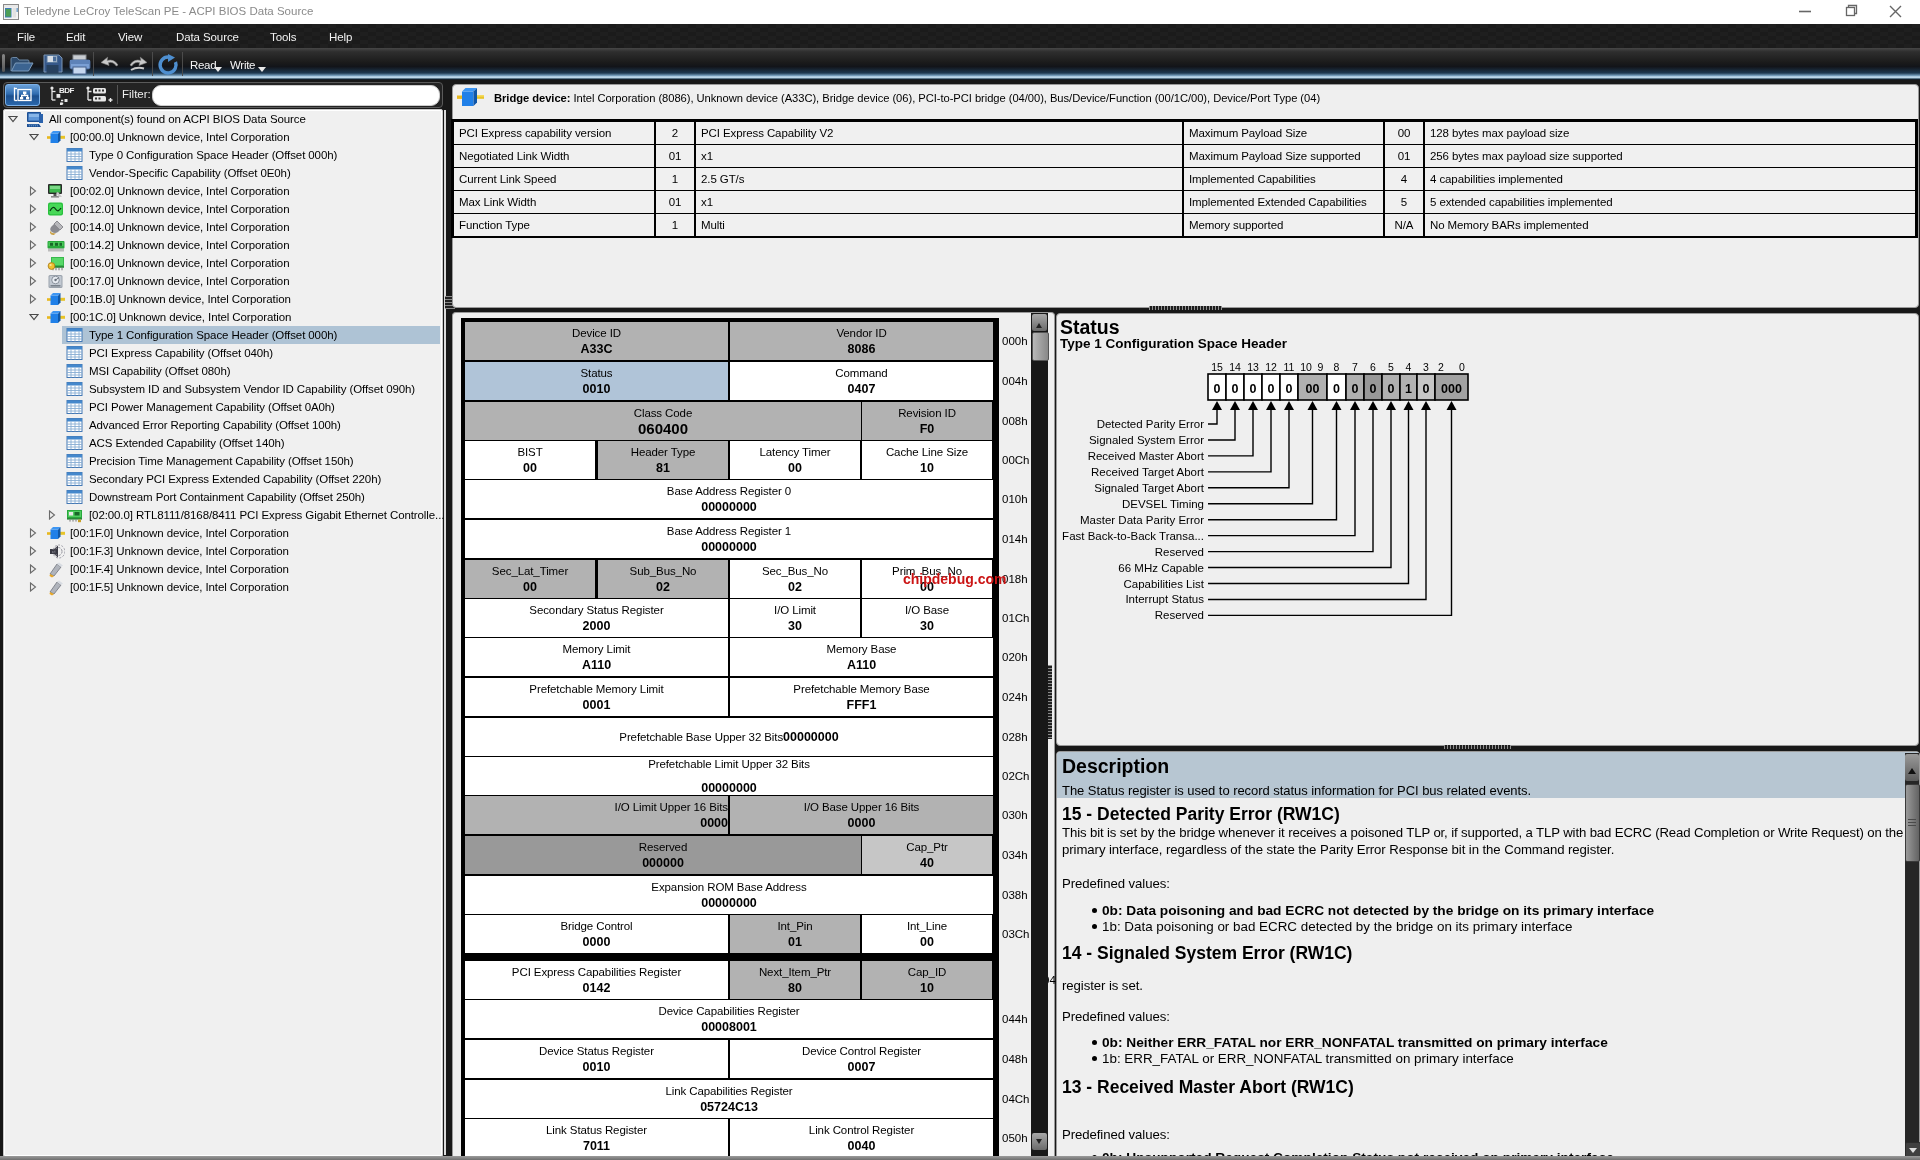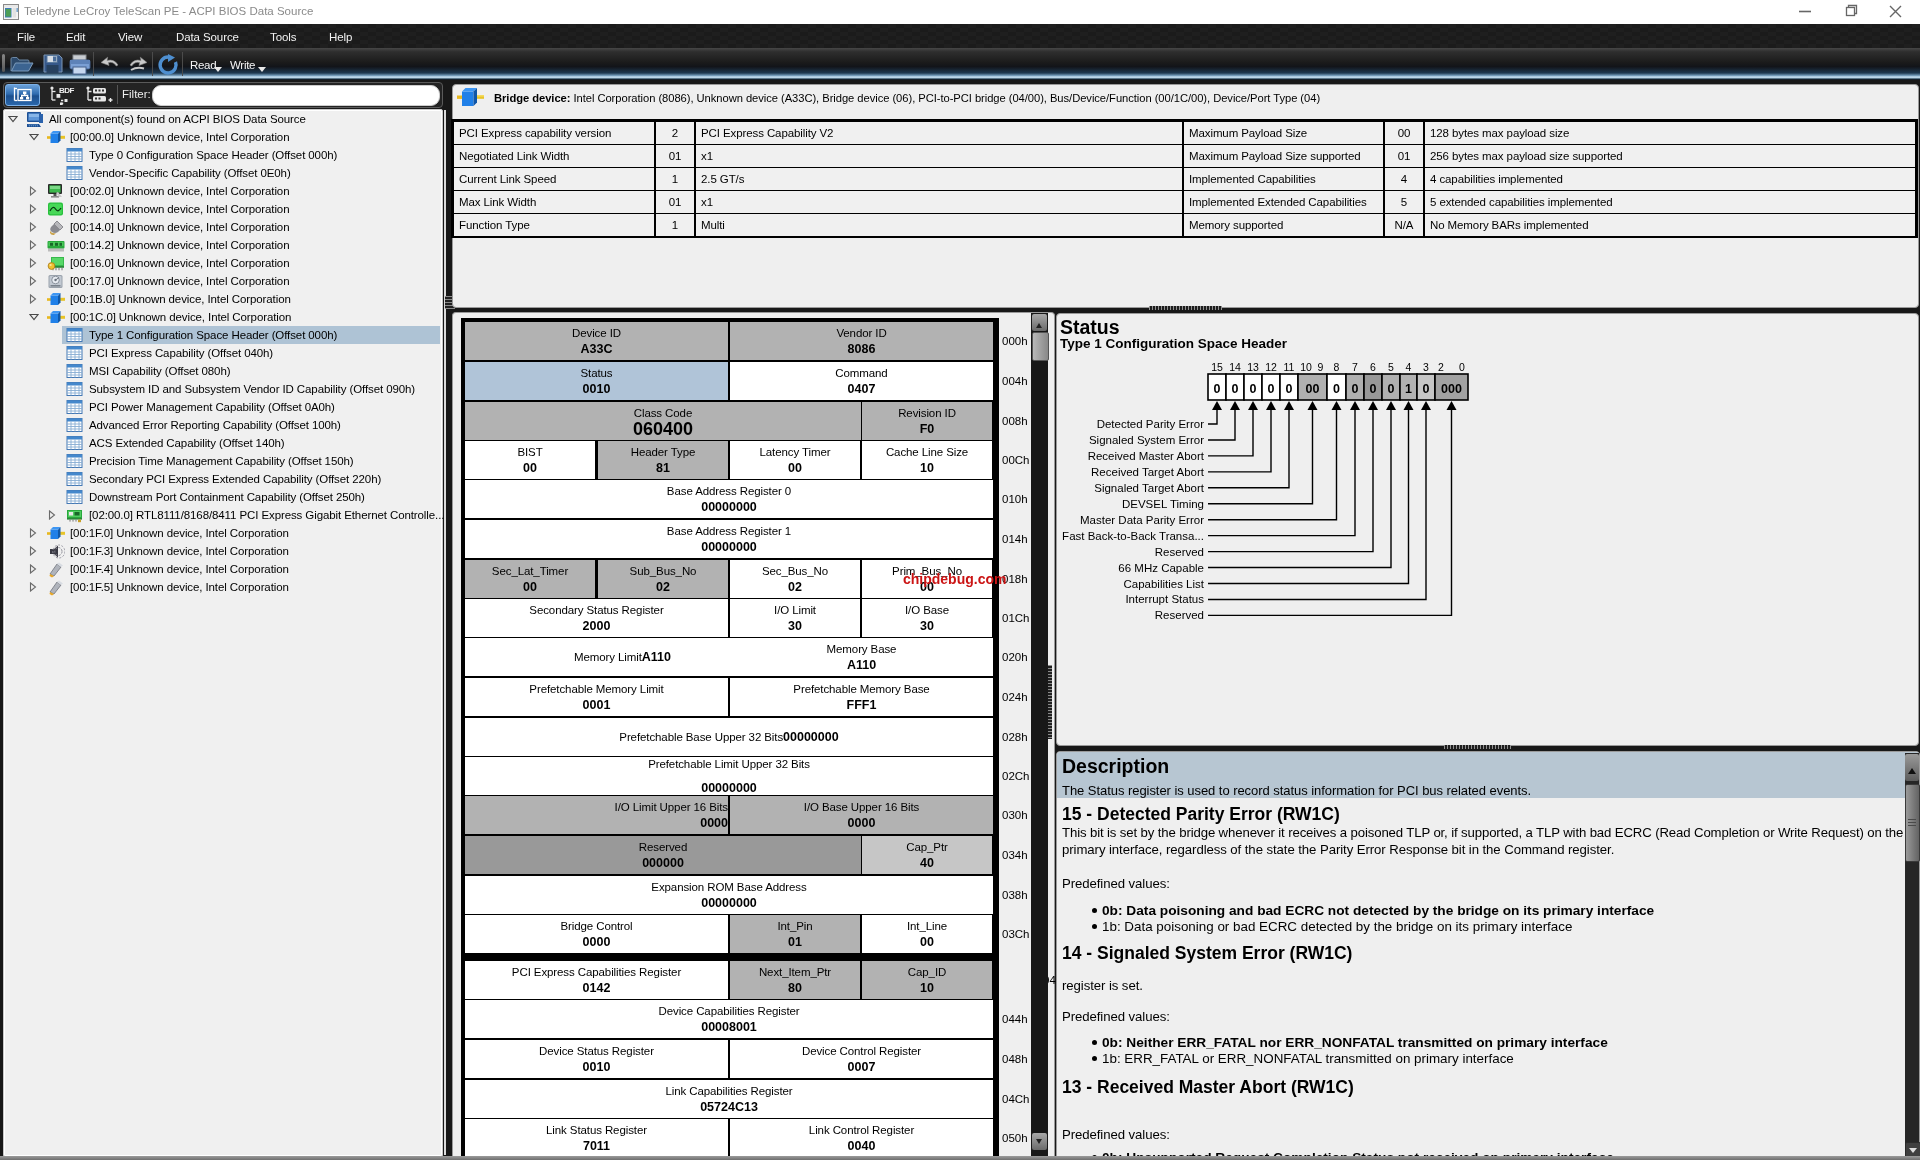--- a/index.html
+++ b/index.html
@@ -421,21 +421,21 @@
 <div class="abs" style="left:465px;top:362px;width:263px;height:38px;background:#b0c4d8;display:flex;flex-direction:column;align-items:center;justify-content:center;font-size:11.5px;letter-spacing:-0.1px;color:#000;line-height:16px;">
     <div style="white-space:nowrap">Status</div>
     <div style="font-weight:bold;font-size:12.5px;letter-spacing:0;white-space:nowrap">0010</div>
   </div>
 <div class="abs" style="left:730px;top:362px;width:263px;height:38px;background:#ffffff;display:flex;flex-direction:column;align-items:center;justify-content:center;font-size:11.5px;letter-spacing:-0.1px;color:#000;line-height:16px;">
     <div style="white-space:nowrap">Command</div>
     <div style="font-weight:bold;font-size:12.5px;letter-spacing:0;white-space:nowrap">0407</div>
   </div>
 <div class="abs" style="left:465px;top:402px;width:396px;height:38px;background:#b2b2b2;display:flex;flex-direction:column;align-items:center;justify-content:center;font-size:11.5px;letter-spacing:-0.1px;color:#000;line-height:16px;">
     <div style="white-space:nowrap">Class Code</div>
-    <div style="font-weight:bold;font-size:18px;letter-spacing:0;white-space:nowrap">060400</div>
+    <div style="font-weight:bold;font-size:15px;letter-spacing:0;white-space:nowrap">060400</div>
   </div>
 <div class="abs" style="left:862px;top:402px;width:130px;height:38px;background:#b2b2b2;display:flex;flex-direction:column;align-items:center;justify-content:center;font-size:11.5px;letter-spacing:-0.1px;color:#000;line-height:16px;">
     <div style="white-space:nowrap">Revision ID</div>
     <div style="font-weight:bold;font-size:12.5px;letter-spacing:0;white-space:nowrap">F0</div>
   </div>
 <div class="abs" style="left:465px;top:441px;width:130px;height:38px;background:#ffffff;display:flex;flex-direction:column;align-items:center;justify-content:center;font-size:11.5px;letter-spacing:-0.1px;color:#000;line-height:16px;">
     <div style="white-space:nowrap">BIST</div>
     <div style="font-weight:bold;font-size:12.5px;letter-spacing:0;white-space:nowrap">00</div>
   </div>
 <div class="abs" style="left:598px;top:441px;width:130px;height:38px;background:#b2b2b2;display:flex;flex-direction:column;align-items:center;justify-content:center;font-size:11.5px;letter-spacing:-0.1px;color:#000;line-height:16px;">
@@ -479,21 +479,21 @@
     <div style="font-weight:bold;font-size:12.5px;letter-spacing:0;white-space:nowrap">2000</div>
   </div>
 <div class="abs" style="left:730px;top:599px;width:130px;height:38px;background:#ffffff;display:flex;flex-direction:column;align-items:center;justify-content:center;font-size:11.5px;letter-spacing:-0.1px;color:#000;line-height:16px;">
     <div style="white-space:nowrap">I/O Limit</div>
     <div style="font-weight:bold;font-size:12.5px;letter-spacing:0;white-space:nowrap">30</div>
   </div>
 <div class="abs" style="left:862px;top:599px;width:130px;height:38px;background:#ffffff;display:flex;flex-direction:column;align-items:center;justify-content:center;font-size:11.5px;letter-spacing:-0.1px;color:#000;line-height:16px;">
     <div style="white-space:nowrap">I/O Base</div>
     <div style="font-weight:bold;font-size:12.5px;letter-spacing:0;white-space:nowrap">30</div>
   </div>
-<div class="abs" style="left:465px;top:638px;width:263px;height:38px;background:#ffffff;display:flex;flex-direction:row;align-items:center;justify-content:center;font-size:11.5px;letter-spacing:-0.1px;color:#000;line-height:16px;padding-left:26px;">
+<div class="abs" style="left:465px;top:638px;width:263px;height:38px;background:#ffffff;display:flex;flex-direction:column;align-items:center;justify-content:center;font-size:11.5px;letter-spacing:-0.1px;color:#000;line-height:16px;">
     <div style="white-space:nowrap">Memory Limit</div>
     <div style="font-weight:bold;font-size:12.5px;letter-spacing:0;white-space:nowrap">A110</div>
   </div>
 <div class="abs" style="left:730px;top:638px;width:263px;height:38px;background:#ffffff;display:flex;flex-direction:column;align-items:center;justify-content:center;font-size:11.5px;letter-spacing:-0.1px;color:#000;line-height:16px;">
     <div style="white-space:nowrap">Memory Base</div>
     <div style="font-weight:bold;font-size:12.5px;letter-spacing:0;white-space:nowrap">A110</div>
   </div>
 <div class="abs" style="left:465px;top:678px;width:263px;height:38px;background:#ffffff;display:flex;flex-direction:column;align-items:center;justify-content:center;font-size:11.5px;letter-spacing:-0.1px;color:#000;line-height:16px;">
     <div style="white-space:nowrap">Prefetchable Memory Limit</div>
     <div style="font-weight:bold;font-size:12.5px;letter-spacing:0;white-space:nowrap">0001</div>

